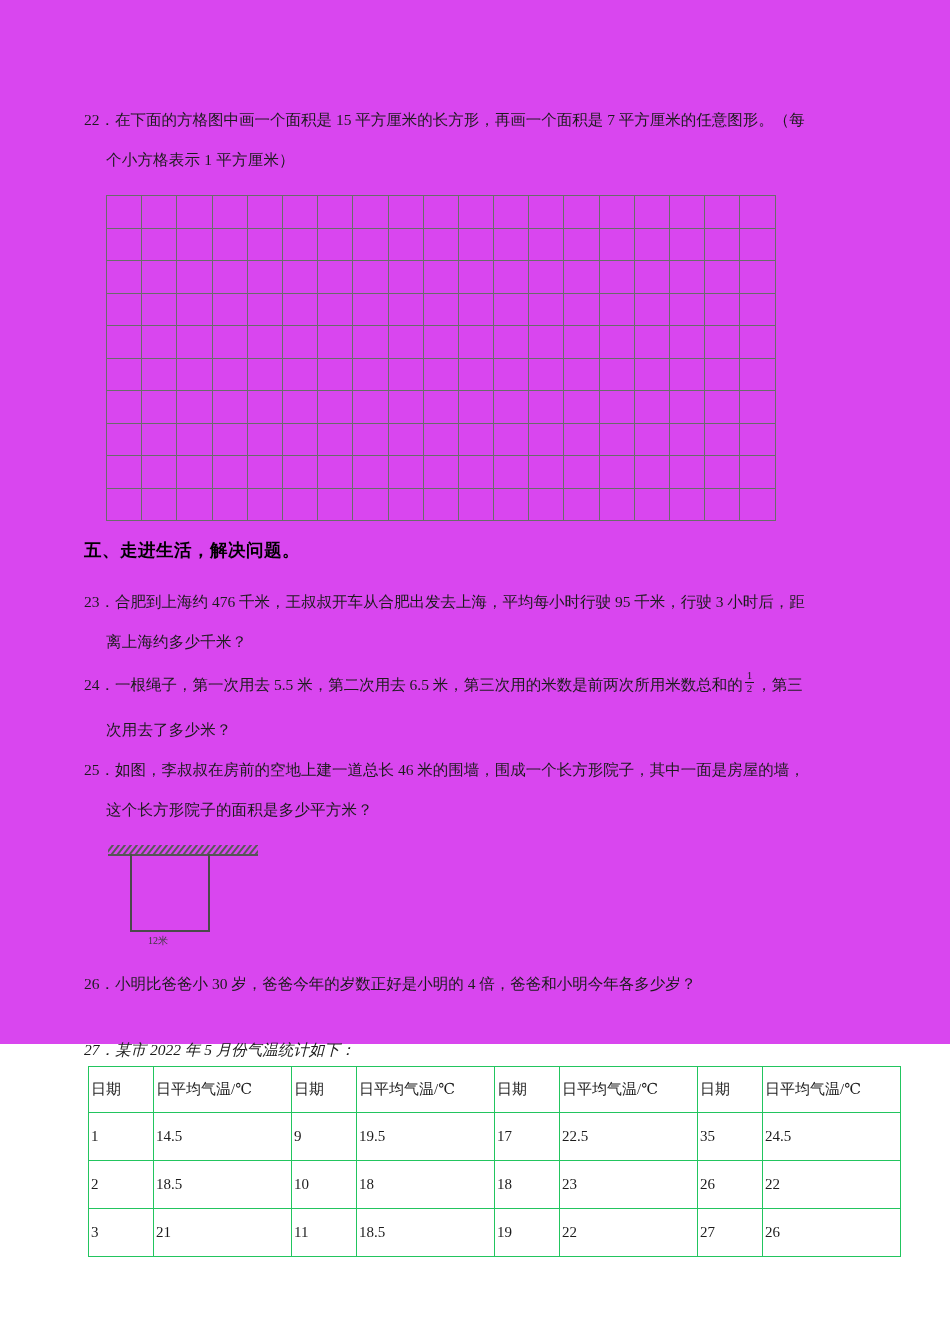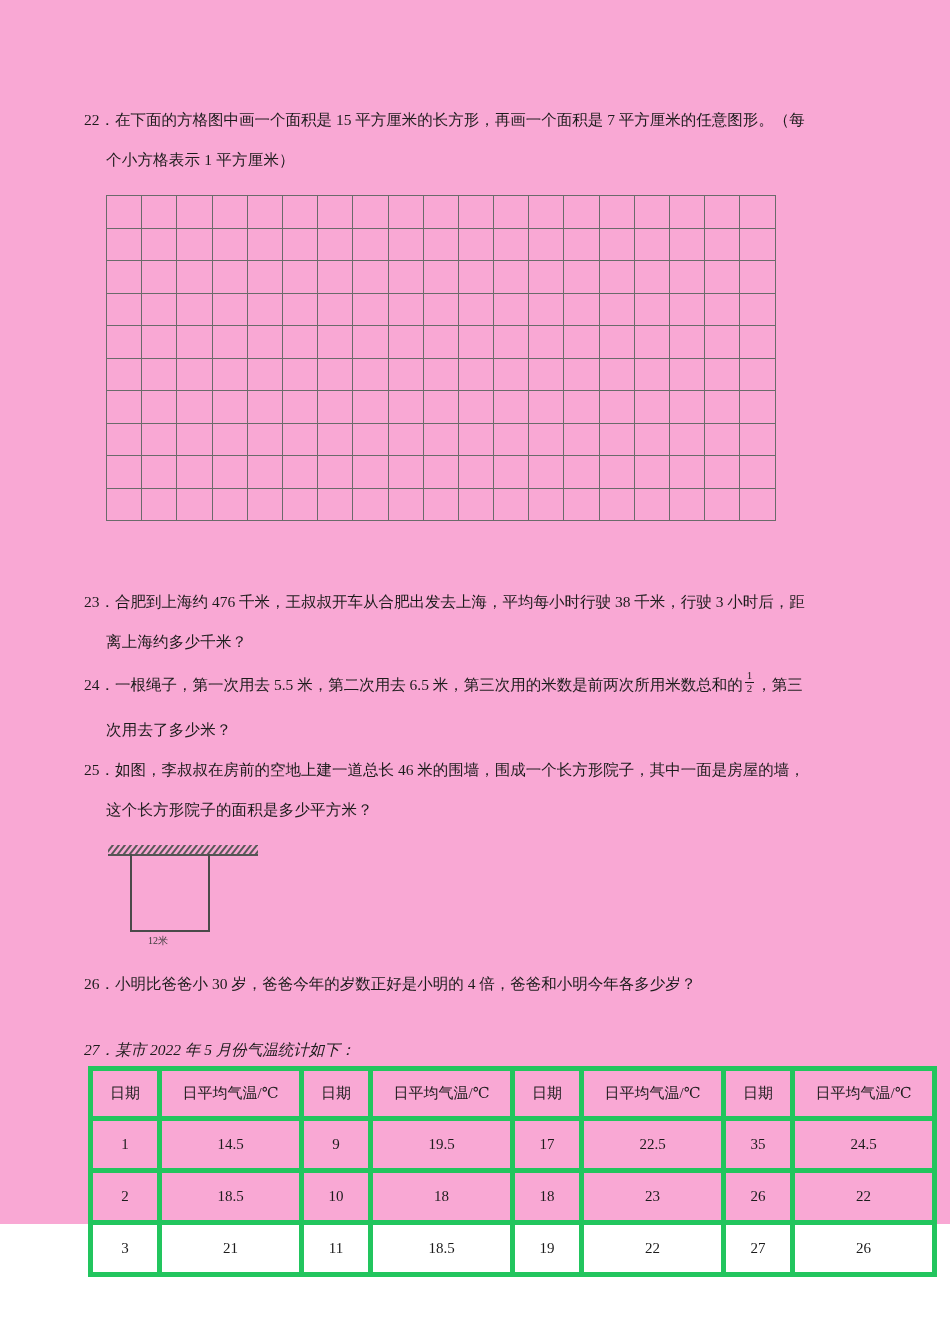--- a/index.html
+++ b/index.html
@@ -13,22 +13,22 @@
     height: 1344px;
     position: relative;
     font-family: "Liberation Serif", "DejaVu Serif", serif;
     color: #1a1a1a;
     overflow: hidden;
   }
   .page {
     position: absolute;
     left: 0; top: 0;
     width: 950px;
-    height: 1224px;
-    background: #f9a8d4;
+    height: 1044px;
+    background: #d946ef;
   }
 
   
   .qtext {
     position: absolute;
     font-size: 15.5px;
     line-height: 40px;
     letter-spacing: 0.2px;
     color: #1c1c1c;
     white-space: nowrap;
@@ -147,23 +147,23 @@
     left: 88px;
     top: 1066px;
     width: 772px;
   }
   table.temp-table {
     border-collapse: collapse;
     table-layout: fixed;
     width: 772px;
   }
   table.temp-table td {
-    border: 5px solid #22c55e;
+    border: 1px solid #22c55e;
     height: 47px;
-    text-align: center;
+    text-align: left;
     vertical-align: middle;
     font-size: 15px;
     color: #1c1c1c;
     padding: 0 2px;
   }
   table.temp-table td.date-col { width: 60px; }
   table.temp-table td.temp-col { width: 133px; }
   table.temp-table tr.header-row td {
     height: 45px;
   }
@@ -386,22 +386,23 @@
             <td></td>
             <td></td>
             <td></td>
             <td></td>
             <td></td>
           </tr>
         </tbody>
     </table>
   </div>
 
-
-  <div class="qtext qnum" style="left:84px; top:582px;">23．合肥到上海约 476 千米，王叔叔开车从合肥出发去上海，平均每小时行驶 38 千米，行驶 3 小时后，距</div>
+  <div class="section-heading">五、走进生活，解决问题。</div>
+
+  <div class="qtext qnum" style="left:84px; top:582px;">23．合肥到上海约 476 千米，王叔叔开车从合肥出发去上海，平均每小时行驶 95 千米，行驶 3 小时后，距</div>
   <div class="qtext" style="left:106px; top:622px;">离上海约多少千米？</div>
 
   <div class="qtext qnum" style="left:84px; top:665px;"><span>24．一根绳子，第一次用去 5.5 米，第二次用去 6.5 米，第三次用的米数是前两次所用米数总和的</span><span class="frac"><span class="num">1</span><span class="den">2</span></span><span>，第三</span></div>
   <div class="qtext" style="left:106px; top:710px;">次用去了多少米？</div>
 
   <div class="qtext qnum" style="left:84px; top:750px;">25．如图，李叔叔在房前的空地上建一道总长 46 米的围墙，围成一个长方形院子，其中一面是房屋的墙，</div>
   <div class="qtext" style="left:106px; top:790px;">这个长方形院子的面积是多少平方米？</div>
 
   <div class="diagram">
     <div class="wall-hatch" id="wall-hatch">

